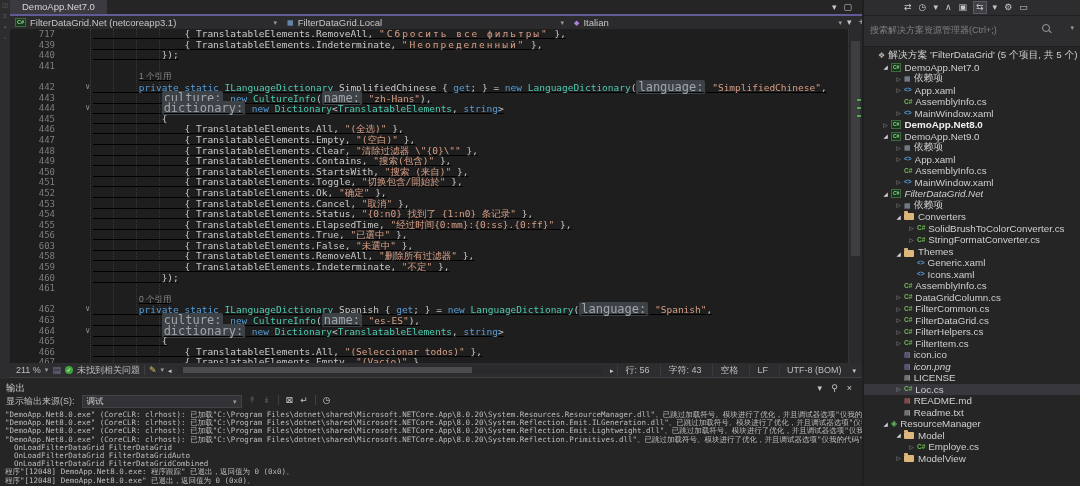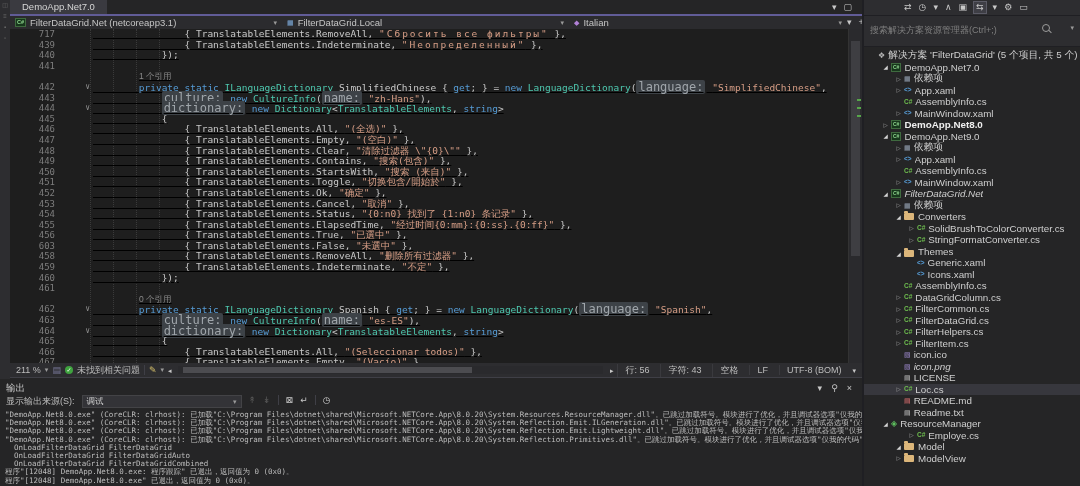--- a/index.html
+++ b/index.html
@@ -436,30 +436,30 @@
         <div class="trow" style="padding-left: 30px;">
           <span class="tar"></span>
           <span class="tico tico-doc">▤</span>
           <span class="tlb">Readme.txt</span>
         </div>
         <div class="trow" style="padding-left: 17px;">
           <span class="tar exp">◢</span>
           <span class="tico tico-shared">◈</span>
           <span class="tlb">ResourceManager</span>
         </div>
-        <div class="trow" style="padding-left: 43px;">
-          <span class="tar">▷</span>
-          <span class="tico tico-cs">C#</span>
-          <span class="tlb">Employe.cs</span>
-        </div>
         <div class="trow" style="padding-left: 30px;">
           <span class="tar exp">◢</span>
           <span class="tico tico-folder"></span>
           <span class="tlb">Model</span>
         </div>
+        <div class="trow" style="padding-left: 43px;">
+          <span class="tar">▷</span>
+          <span class="tico tico-cs">C#</span>
+          <span class="tlb">Employe.cs</span>
+        </div>
         <div class="trow" style="padding-left: 30px;">
           <span class="tar">▷</span>
           <span class="tico tico-folder"></span>
           <span class="tlb">ModelView</span>
         </div>
       </div>
   </div>
 
 </div>
 

